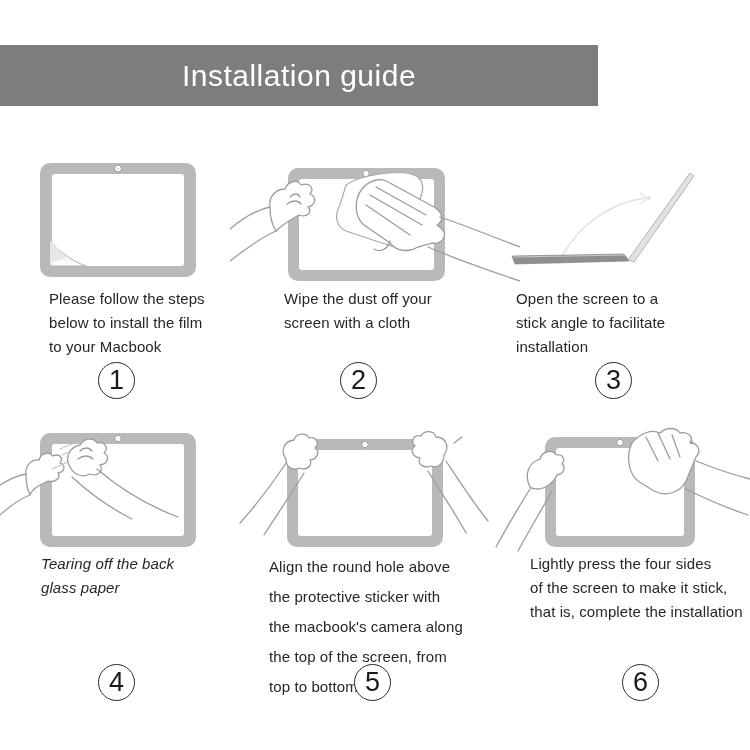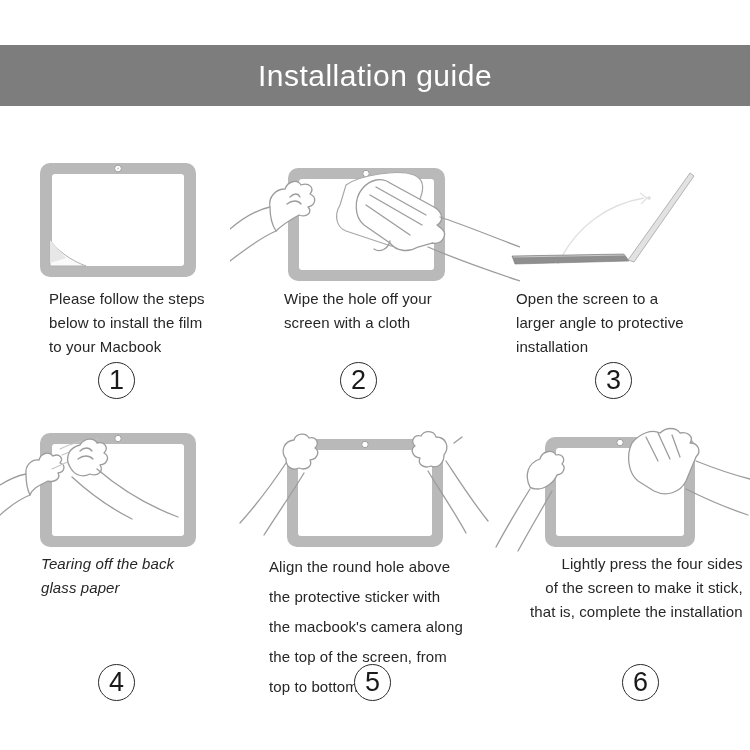--- a/index.html
+++ b/index.html
@@ -1,21 +1,21 @@
 <!DOCTYPE html>
 <html><head>
 <meta charset="utf-8">
 <style>
   html,body{margin:0;padding:0;}
   body{
     width:750px;height:750px;position:relative;background:#ffffff;
     font-family:"Liberation Sans", sans-serif;overflow:hidden;
   }
   .banner{
-    position:absolute;left:0;top:45px;width:750px;height:61px;
+    position:absolute;left:0;top:45px;width:598px;height:61px;
     background:#7d7d7d;display:flex;align-items:center;justify-content:center;
   }
   .banner-title{
     color:#ffffff;font-size:30px;font-weight:400;letter-spacing:0.5px;
   }
   .illu{position:absolute;}
   .illu svg{display:block;}
   .caption{
     position:absolute;margin:1px;color:#262626;font-size:15px;line-height:24px;
     white-space:pre-line;letter-spacing:0.1px;
@@ -69,36 +69,36 @@
 
     <path class="hand" d="M132,34 C140,24 152,22 160,28 L204,52 C213,57 214,66 207,70 L212,74 C218,80 212,90 202,88 L188,92 C178,98 166,96 160,88 L134,70 C124,62 124,44 132,34 Z"></path>
     <path class="line" d="M146,32 L196,60"></path>
     <path class="line" d="M140,40 L192,70"></path>
     <path class="line" d="M136,50 L180,80"></path>
     <path class="line" d="M160,86 C158,94 150,98 144,94"></path>
     <path class="line" d="M210,62 C234,70 258,80 290,92"></path>
     <path class="line" d="M198,92 C226,104 254,114 290,126"></path>
   </svg>
 </div>
-<p class="caption" style="left:283px;top:286px;">Wipe the hole off your
+<p class="caption" style="left:283px;top:286px;">Wipe the dust off your
 screen with a cloth</p>
 <div class="badge" style="left:340px;top:362px;">2</div>
 
 <div class="illu" style="left:500px;top:160px;">
   <svg width="230" height="115" viewBox="0 0 230 115">
     <path d="M58,104 C76,66 108,44 144,38" stroke="#e0e0e0" stroke-width="1.4" fill="none"></path>
     <path d="M140,33 L147,38 L141,44" stroke="#e0e0e0" stroke-width="1.2" fill="none"></path>
     <circle cx="149" cy="38" r="1.8" fill="#dcdcdc"></circle>
     <path d="M12,96 L124,94 L129,101 L15,104 Z" fill="#8f8f8f" stroke="#777777" stroke-width="0.6"></path>
     <path d="M13,97 L125,95" stroke="#c9c9c9" stroke-width="1.2"></path>
     <path d="M128,100 L190,13 L194,16 L134,102 Z" fill="#e2e2e2" stroke="#9a9a9a" stroke-width="0.7"></path>
   </svg>
 </div>
 <p class="caption" style="left:515px;top:286px;">Open the screen to a
-larger angle to protective
+stick angle to facilitate
 installation</p>
 <div class="badge" style="left:595px;top:362px;">3</div>
 
 <div class="illu" style="left:0px;top:425px;">
   <svg width="250" height="130" viewBox="0 0 250 130">
     <rect x="40" y="8" width="156" height="114" rx="10" fill="#b9b9b9"></rect>
     <rect x="52" y="19" width="132" height="92" rx="3" fill="#ffffff"></rect>
     <circle cx="118" cy="13.5" r="3.2" fill="#ffffff" stroke="#9f9f9f" stroke-width="1"></circle>
 
     <path class="faint" d="M60,24 C72,18 86,15 98,14"></path>
@@ -154,16 +154,16 @@
     <path class="line" d="M62,66 C52,84 40,104 28,126"></path>
 
     <path class="hand" d="M142,18 C150,8 162,4 170,8 C176,2 186,2 190,8 C198,6 204,12 200,18 C208,18 212,26 206,32 L196,56 C190,68 176,72 164,66 L148,56 C138,48 136,30 142,18 Z"></path>
     <path class="line" d="M156,12 L168,36"></path>
     <path class="line" d="M168,8 L180,34"></path>
     <path class="line" d="M182,10 L190,32"></path>
     <path class="line" d="M206,36 C226,44 244,50 260,54"></path>
     <path class="line" d="M196,64 C220,76 240,84 258,90"></path>
   </svg>
 </div>
-<p class="caption" style="left:529px;top:551px;text-align:right;">Lightly press the four sides
+<p class="caption" style="left:529px;top:551px;">Lightly press the four sides
 of the screen to make it stick,
 that is, complete the installation</p>
 <div class="badge" style="left:622px;top:664px;">6</div>
 
 </body></html>

